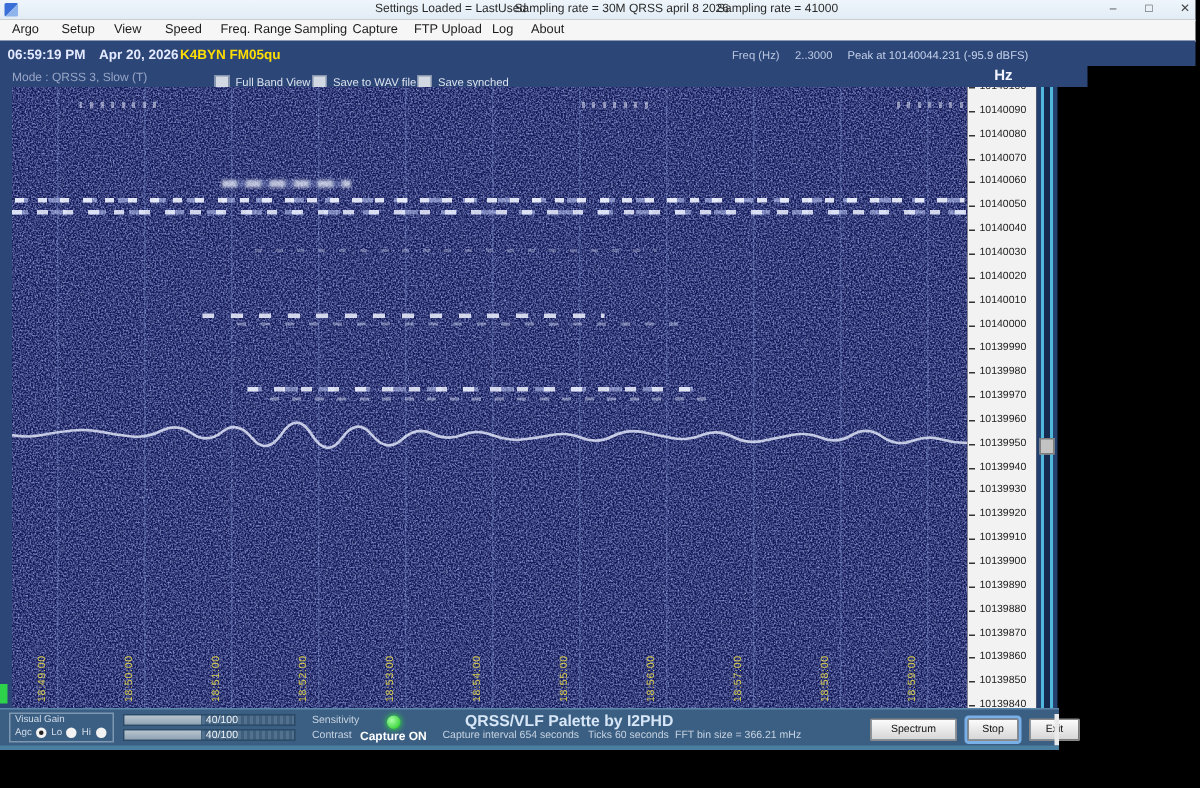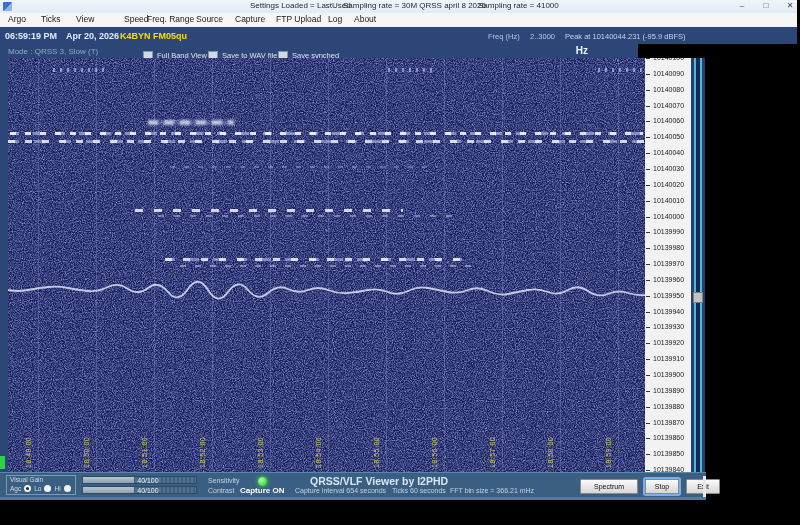--- a/index.html
+++ b/index.html
@@ -11,33 +11,33 @@
             border-bottom:1px solid #cfdce8;}
   #app-icon{left:3px;top:2px;width:9px;height:9px;
             background:linear-gradient(135deg,#3a6fd8 50%,#8fb4ec 50%);border-radius:1px;}
   #titlebar span{position:absolute;top:1px;font-size:8px;color:#2a2a2a;white-space:nowrap;}
   .winbtn{position:absolute;top:0;width:22px;height:13px;text-align:center;font-size:8px;
           color:#444;line-height:12px;cursor:default;}
   
   #menubar{left:0;top:13px;width:797px;height:14px;background:#f6f6f6;border-bottom:1px solid #e0e0e0;}
   .menu-item{position:absolute;top:1px;font-size:8.5px;color:#1a1a1a;white-space:nowrap;}
   .menu-item:nth-child(1){left:8px}.menu-item:nth-child(2){left:41px}.menu-item:nth-child(3){left:76px}
-  .menu-item:nth-child(4){left:124px}.menu-item:nth-child(5){left:147px}.menu-item:nth-child(6){left:196px}
+  .menu-item:nth-child(4){left:110px}.menu-item:nth-child(5){left:147px}.menu-item:nth-child(6){left:196px}
   .menu-item:nth-child(7){left:235px}.menu-item:nth-child(8){left:276px}.menu-item:nth-child(9){left:328px}
   .menu-item:nth-child(10){left:354px}
   
   #infobar1{left:0;top:27px;width:797px;height:17px;background:#2c4678;}
   #infobar1 span{position:absolute;white-space:nowrap;}
   #time-text{left:5px;top:4px;font-size:9px;font-weight:bold;color:#e4eaff;}
   #date-text{left:66px;top:4px;font-size:9px;font-weight:bold;color:#e4eaff;}
   #callsign{left:120px;top:4px;font-size:9px;font-weight:bold;color:#ffdf00;}
   #freq-label{left:488px;top:5px;font-size:7.5px;color:#bcc8e2;}
   #freq-range{left:530px;top:5px;font-size:7.5px;color:#bcc8e2;}
   #peak-text{left:565px;top:5px;font-size:7.5px;color:#c6d2ea;}
-  #infobar2{left:0;top:44px;width:638px;height:14px;background:#2c4678;}
+  #infobar2{left:0;top:44px;width:725px;height:14px;background:#2c4678;}
   #mode-text{position:absolute;left:8px;top:3px;font-size:8px;color:#98a6c6;white-space:nowrap;}
   .chk{position:absolute;top:2px;height:10px;}
   .chk .box{display:inline-block;width:8px;height:8px;background:#d3d9e3;border:1px solid #8593ad;
             vertical-align:middle;margin-right:4px;}
   .chk .lbl{font-size:7.5px;color:#dde3f0;vertical-align:middle;white-space:nowrap;}
   #chk-wrap .chk:nth-child(1){left:143px}#chk-wrap .chk:nth-child(2){left:208px}#chk-wrap .chk:nth-child(3){left:278px}
   #hz-label{position:absolute;right:50px;top:1px;font-size:10px;font-weight:bold;color:#f2f5ff;}
   
   #left-strip{left:0;top:58px;width:8px;height:439px;background:#2c4678;}
   #green-mark{left:0;top:456px;width:5px;height:13px;background:#2ed24a;}
@@ -128,25 +128,25 @@
     <span style="left:478px">Sampling rate = 41000</span>
     <div class="winbtn" style="left:731px">–</div>
     <div class="winbtn" style="left:755px">□</div>
     <div class="winbtn" style="left:779px">✕</div>
   </div>
 
   <div id="menubar" class="abs">
     <div style="position:absolute;inset:0;">
 
     <span class="menu-item" style="--i: 0;">Argo</span>
-        <span class="menu-item" style="--i: 1;">Ticks</span>
+        <span class="menu-item" style="--i: 1;">Setup</span>
         <span class="menu-item" style="--i: 2;">View</span>
         <span class="menu-item" style="--i: 3;">Speed</span>
         <span class="menu-item" style="--i: 4;">Freq. Range</span>
-        <span class="menu-item" style="--i: 5;">Source</span>
+        <span class="menu-item" style="--i: 5;">Sampling</span>
         <span class="menu-item" style="--i: 6;">Capture</span>
         <span class="menu-item" style="--i: 7;">FTP Upload</span>
         <span class="menu-item" style="--i: 8;">Log</span>
         <span class="menu-item" style="--i: 9;">About</span>
       </div>
   </div>
 
   <div id="infobar1" class="abs">
     <span id="time-text">06:59:19 PM</span>
     <span id="date-text">Apr 20, 2026</span>
@@ -304,21 +304,21 @@
     </div>
     <div class="slider" id="slider2">
       <div class="fill"></div>
       <div class="val">40/100</div>
     </div>
     <span class="sm" id="sens-label">Sensitivity</span>
     <span class="sm" id="cont-label">Contrast</span>
     <div id="led"></div>
     <div id="capture-state">Capture ON</div>
     <span class="sm" id="cap-interval">Capture interval 654 seconds</span>
-    <div id="app-credit">QRSS/VLF Viewer by I2PHD</div>
+    <div id="app-credit">QRSS/VLF Palette by I2PHD</div>
     <span class="sm" id="ticks-label">Ticks 60 seconds</span>
     <span class="sm" id="fft-label">FFT bin size = 366.21 mHz</span>
     <div class="btn" id="btn-spectrum">Spectrum</div>
     <div class="btn" id="btn-stop">Stop</div>
     <div class="btn" id="btn-exit">Exit</div>
   </div>
   <div id="right-sliver" class="abs"></div>
   <div id="bottom-border" class="abs"></div>
 
 

